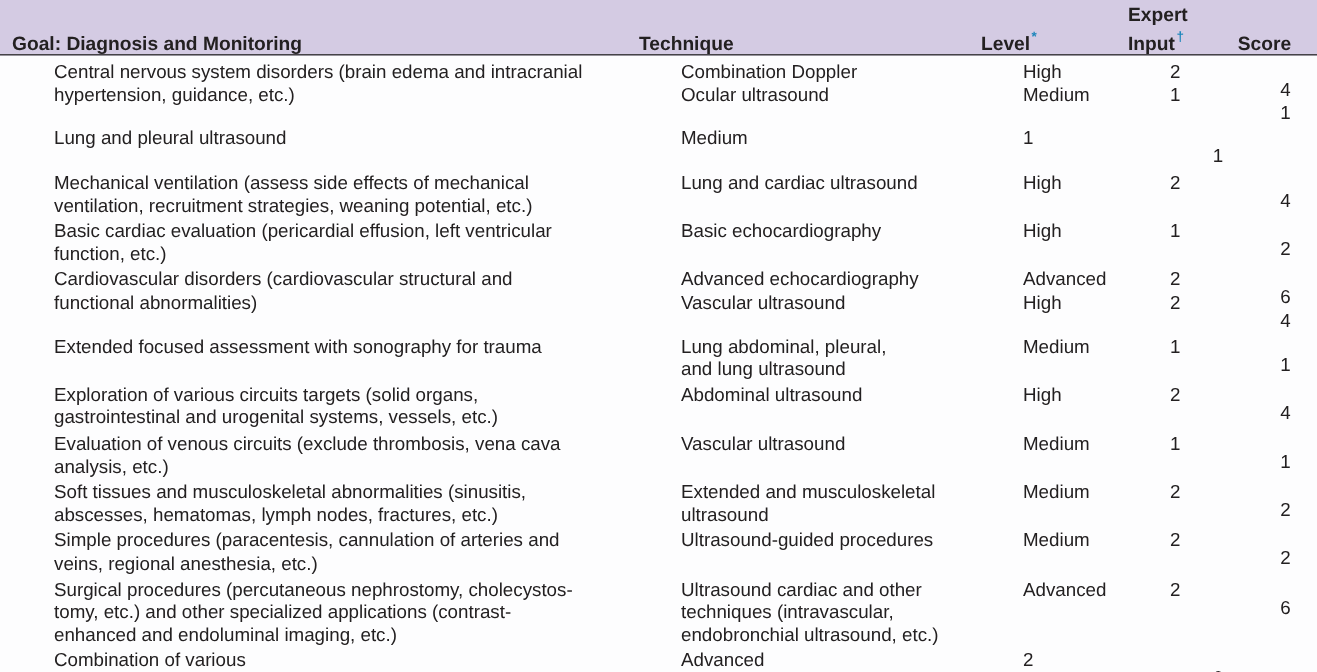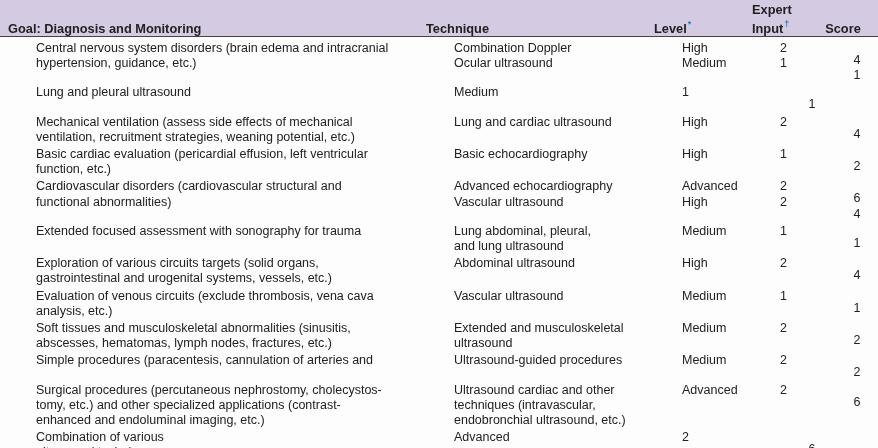--- a/index.html
+++ b/index.html
@@ -225,20 +225,21 @@
         <div class="cell cell-input">
           <div class="line">2</div>
         </div>
         <div class="cell cell-score">
           <div class="line">2</div>
         </div>
       </div>
       <div class="row">
         <div class="cell cell-goal">
           <div class="line">Simple procedures (paracentesis, cannulation of arteries and</div>
+          <div class="line">veins, regional anesthesia, etc.)</div>
         </div>
         <div class="cell cell-tech">
           <div class="line">Ultrasound-guided procedures</div>
         </div>
         <div class="cell cell-level">
           <div class="line">Medium</div>
         </div>
         <div class="cell cell-input">
           <div class="line">2</div>
         </div>

